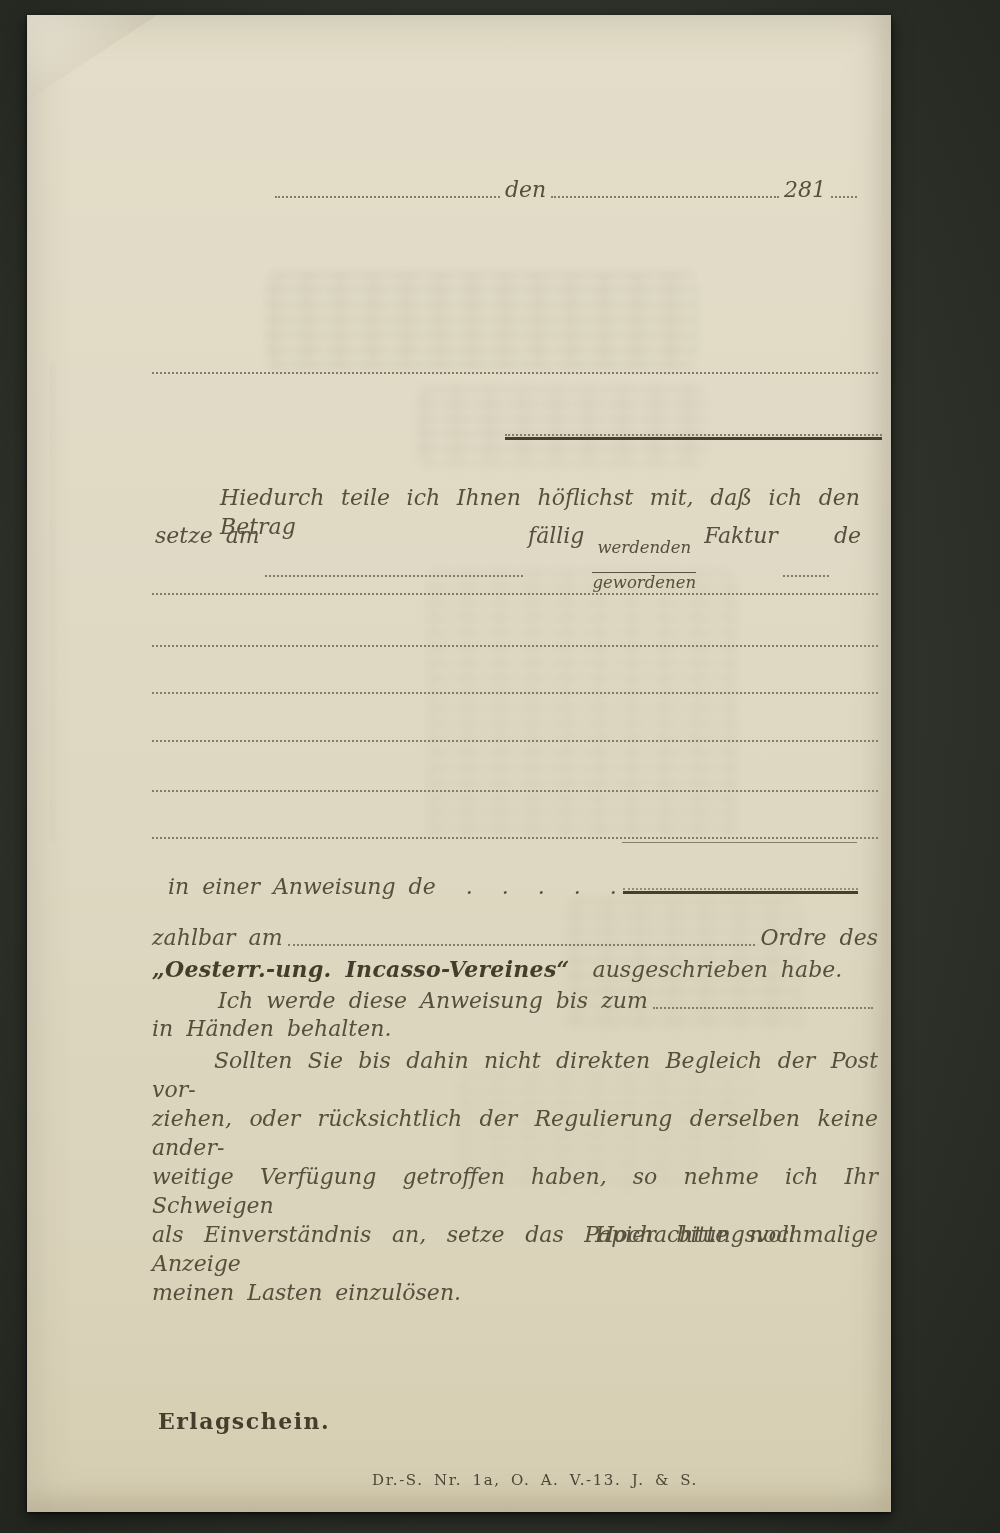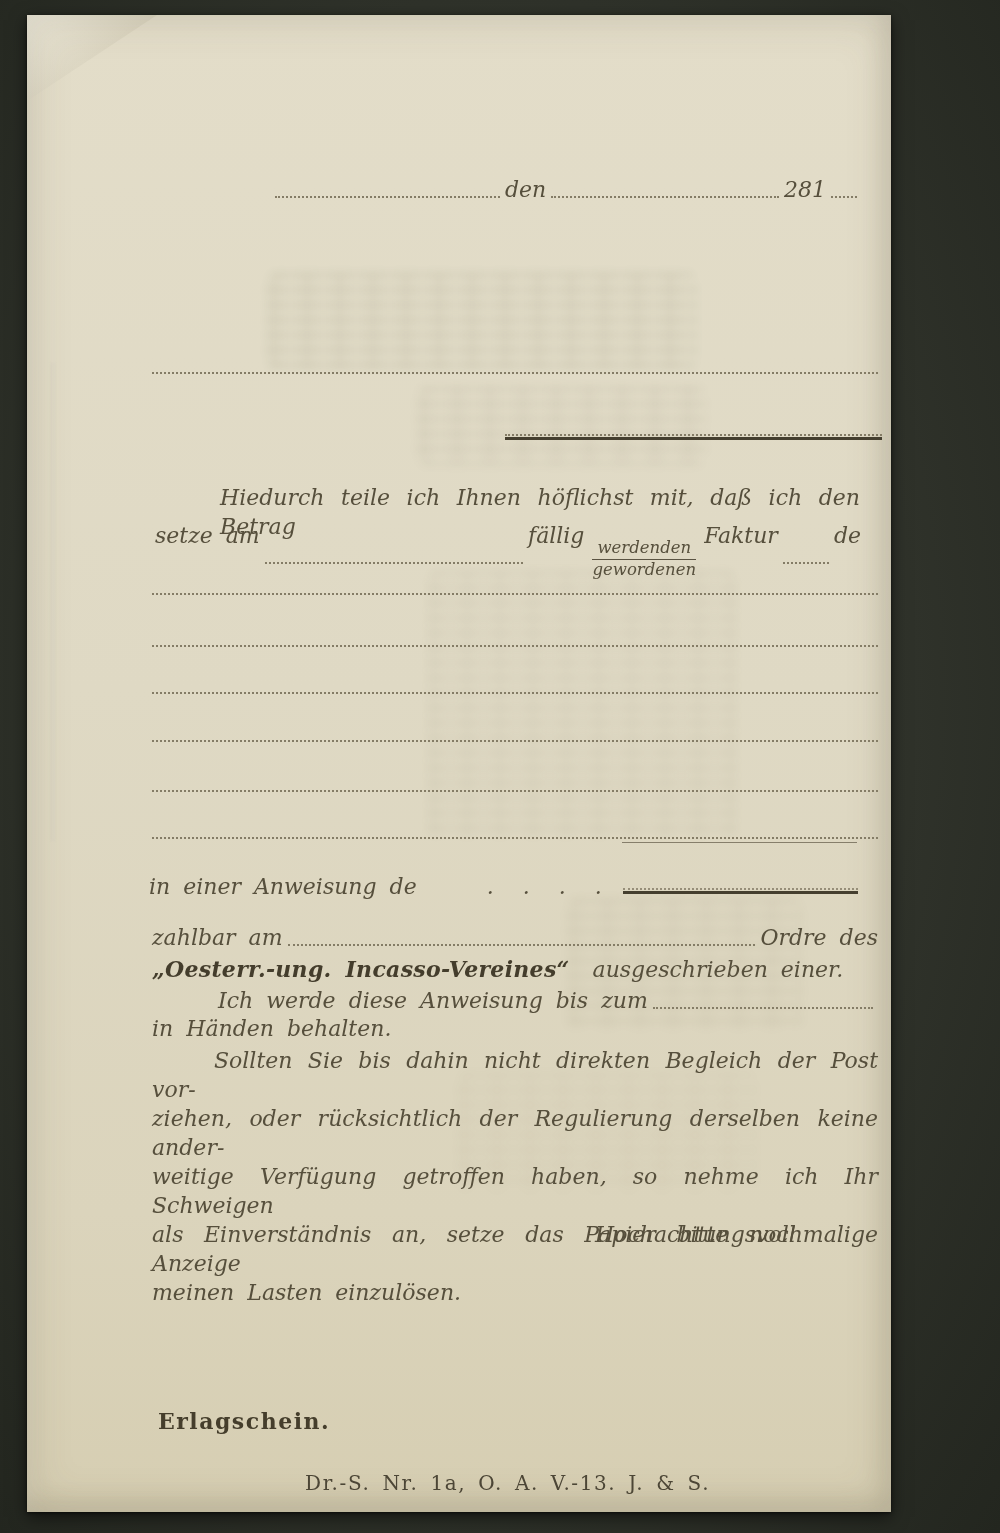--- a/index.html
+++ b/index.html
@@ -25,21 +25,21 @@
   .leader{
     border-bottom:2px dotted #847c66;align-self:flex-end;margin:0 5px 6px 5px;height:0;
   }
   .grow{flex:1 1 auto;}
   .dotrule{position:absolute;height:0;border-top:2px dotted #847c66;}
   .fraction{
     display:inline-flex;flex-direction:column;align-items:center;
     font-size:16.5px;line-height:20px;margin:0 8px;transform:translateY(10px);
     word-spacing:0;
   }
-  .fraction .ftop{border-bottom:1.5px solid #5a5342;padding:0 5px 1px 5px;}
+  .fraction .ftop{border-bottom:1.5px solid #5a5342;padding:0 5px 14px 5px;}
   .bar{background:#453f2f;}
   .bold-it{font-weight:bold;color:#443d2c;letter-spacing:.3px;margin-top:30px;}
   .ghost{position:absolute;filter:blur(4px);border-radius:10px;
     background:
       repeating-linear-gradient(180deg, rgba(104,97,74,.16) 0 4px, rgba(104,97,74,0) 4px 15px),
       repeating-linear-gradient(90deg, rgba(104,97,74,.05) 0 14px, rgba(104,97,74,0) 14px 33px);
   }
   #corner-fold{
     position:absolute;left:0;top:0;width:130px;height:86px;
     clip-path:polygon(0 0,100% 0,0 100%);
@@ -47,22 +47,22 @@
   }
   #crease{
     position:absolute;left:24px;top:348px;width:4px;height:478px;filter:blur(1px);
     background:linear-gradient(90deg, rgba(0,0,0,.07), rgba(255,255,252,.14), rgba(0,0,0,.05));
   }
   #form-title{
     position:absolute;left:131px;top:1393px;color:#453e2c;font-weight:bold;
     font-size:22px;letter-spacing:1.5px;font-style:normal;
   }
   #imprint{
-    position:absolute;left:278px;top:1456px;width:460px;text-align:left;
-    color:#4c4636;font-size:20px;letter-spacing:1.6px;font-style:normal;word-spacing:4px;
+    position:absolute;left:278px;top:1456px;width:460px;text-align:center;
+    color:#4c4636;font-size:15px;letter-spacing:1.6px;font-style:normal;word-spacing:4px;
   }
 </style>
 </head>
 <body>
 
 <div id="paper">
 
   <div id="corner-fold"></div>
   <div id="crease"></div>
 
@@ -103,38 +103,38 @@
   </div>
 
   <div class="dotrule" style="left:125px;top:578px;width:726px;"></div>
   <div class="dotrule" style="left:125px;top:630px;width:726px;"></div>
   <div class="dotrule" style="left:125px;top:677px;width:726px;"></div>
   <div class="dotrule" style="left:125px;top:725px;width:726px;"></div>
   <div class="dotrule" style="left:125px;top:775px;width:726px;"></div>
   <div class="dotrule" style="left:125px;top:822px;width:726px;"></div>
   <div style="position:absolute;left:595px;top:827px;width:235px;height:1px;background:rgba(86,79,60,.65);"></div>
 
-  <div class="txt flexline" style="left:122px;top:857px;gap:40px;">
+  <div class="txt flexline" style="left:141px;top:857px;">
     <span>in einer Anweisung de</span>
     <span style="margin-left:30px;word-spacing:18px;letter-spacing:2px;">. . . . . . . .</span>
   </div>
   <div style="position:absolute;left:596px;top:873px;width:235px;">
     <div style="border-top:2px dotted rgba(132,124,102,.8);height:0;"></div>
     <div class="bar" style="height:3px;margin-top:1px;"></div>
   </div>
 
   <div class="txt flexline" style="left:125px;top:908px;width:726px;">
     <span>zahlbar am</span>
     <span class="leader grow"></span>
     <span>Ordre des</span>
   </div>
 
   <div class="txt" style="left:125px;top:940px;">
     <span class="bold-it">„Oesterr.-ung. Incasso-Vereines“</span>
-    <span style="margin-left:10px;">ausgeschrieben einer.</span>
+    <span style="margin-left:10px;">ausgeschrieben habe.</span>
   </div>
 
   <div class="txt flexline" style="left:125px;top:971px;width:726px;">
     <span style="padding-left:66px;">Ich werde diese Anweisung bis zum</span>
     <span class="leader grow"></span>
   </div>
   <div class="txt" style="left:125px;top:999px;">in Händen behalten.</div>
 
   <div style="position:absolute;left:125px;top:1031px;width:726px;">
     <div class="txt just" style="position:static;text-indent:62px;">Sollten Sie bis dahin nicht direkten Begleich der Post vor-</div>

